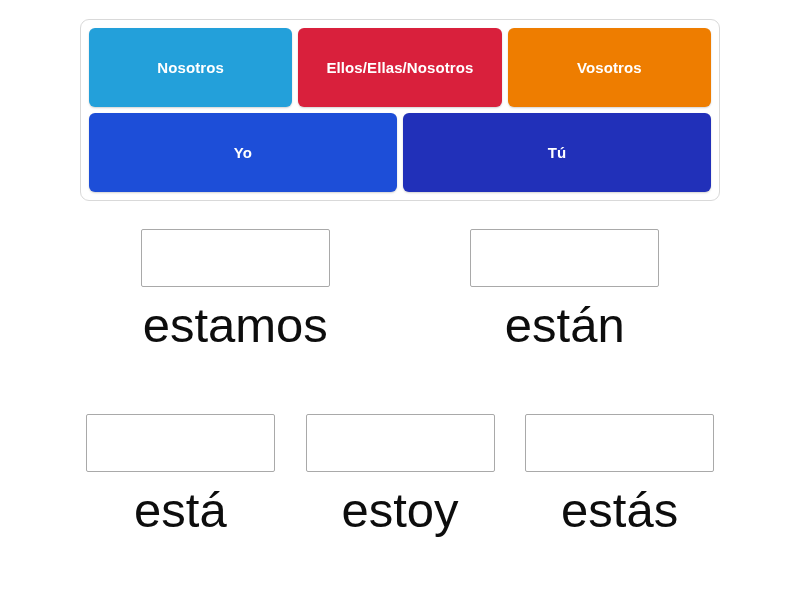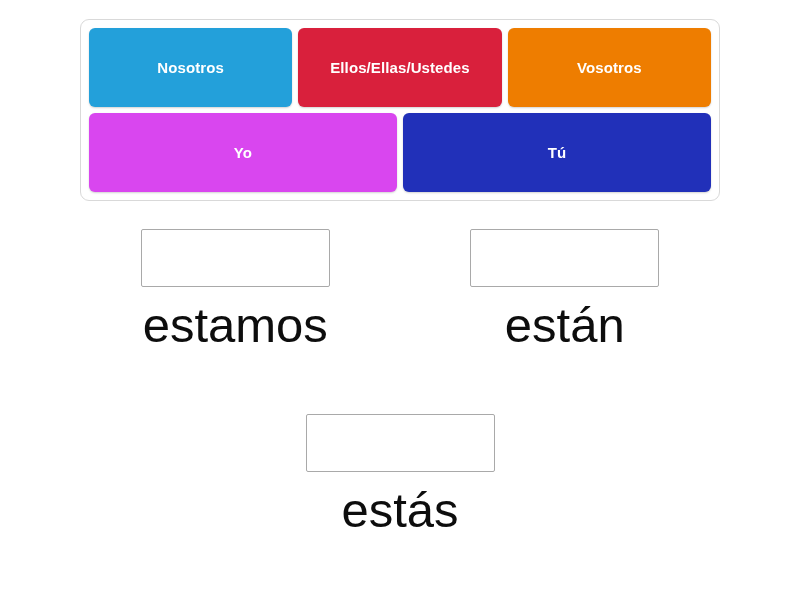--- a/index.html
+++ b/index.html
@@ -112,29 +112,29 @@
 
 <div id="app">
 
   <div class="tile-bank">
 
     <div class="tile-row">
       <div class="tile" style="background-color: rgb(35, 160, 218);">
         <span>Nosotros</span>
       </div>
       <div class="tile" style="background-color: rgb(217, 32, 60);">
-        <span>Ellos/Ellas/Ustedes</span>
+        <span>Ellos/Ellas/Nosotros</span>
       </div>
       <div class="tile" style="background-color: rgb(238, 125, 0);">
         <span>Vosotros</span>
       </div>
     </div>
 
     <div class="tile-row">
-      <div class="tile" style="background-color: #d946ef;">
+      <div class="tile" style="background-color: #1d4ed8;">
         <span>Yo</span>
       </div>
       <div class="tile" style="background-color: rgb(33, 48, 185);">
         <span>Tú</span>
       </div>
     </div>
 
   </div>
 
   <div class="answers">
@@ -146,19 +146,27 @@
       </div>
       <div class="answer-cell">
         <div class="drop-zone"></div>
         <div class="answer-word">están</div>
       </div>
     </div>
 
     <div class="answer-row">
       <div class="answer-cell">
         <div class="drop-zone"></div>
+        <div class="answer-word">está</div>
+      </div>
+      <div class="answer-cell">
+        <div class="drop-zone"></div>
+        <div class="answer-word">estoy</div>
+      </div>
+      <div class="answer-cell">
+        <div class="drop-zone"></div>
         <div class="answer-word">estás</div>
       </div>
     </div>
 
   </div>
 
 </div>
 
 </body></html>

